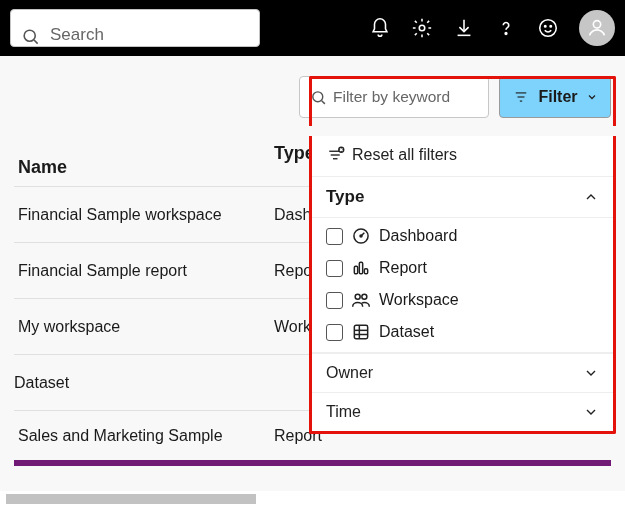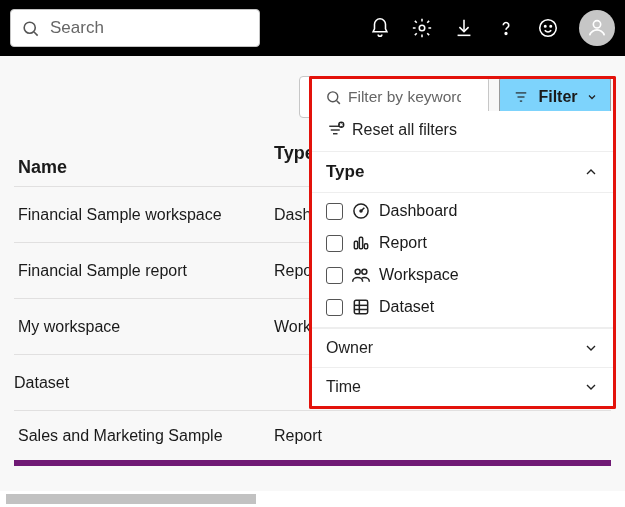--- a/index.html
+++ b/index.html
@@ -20,21 +20,21 @@
     background: #000;
     display: flex;
     align-items: center;
     padding: 0 10px;
     gap: 14px;
   }
   .search-box {
     flex: 0 0 250px;
     height: 38px;
     display: flex;
-    align-items: center;
+    align-items: flex-end;
     background: #fff;
     border: 1px solid #c4c4c4;
     border-radius: 4px;
     padding: 0 10px;
     gap: 8px;
   }
   .search-input {
     border: none;
     outline: none;
     font-size: 17px;
@@ -64,21 +64,21 @@
     gap: 10px;
   }
   .filter-keyword {
     height: 42px;
     width: 190px;
     border: 1px solid #c7c7c7;
     border-radius: 4px;
     background: #fff;
     display:flex;
     align-items:center;
-    padding: 0 25px;
+    padding: 0 10px;
     gap: 4px;
   }
   .filter-keyword input {
     border:none;
     outline:none;
     font-size:15.5px;
     width:100%;
     color:#555;
     background: transparent;
   }
@@ -141,21 +141,21 @@
   .scrollbar-thumb {
     position:absolute;
     left:6px; bottom:3px;
     height:10px; width:250px;
     background:#c2c2c2;
   }
 
   
   .panel {
     position:absolute;
-    top: 111px;
+    top: 136px;
     right: 9px;
     width: 307px;
     background:#fff;
     border: 3px solid #e3120b;
     border-top: none;
     z-index: 20;
     border-radius: 0 0 2px 2px;
   }
   .panel-inner { padding: 0; }
   .reset-row {

